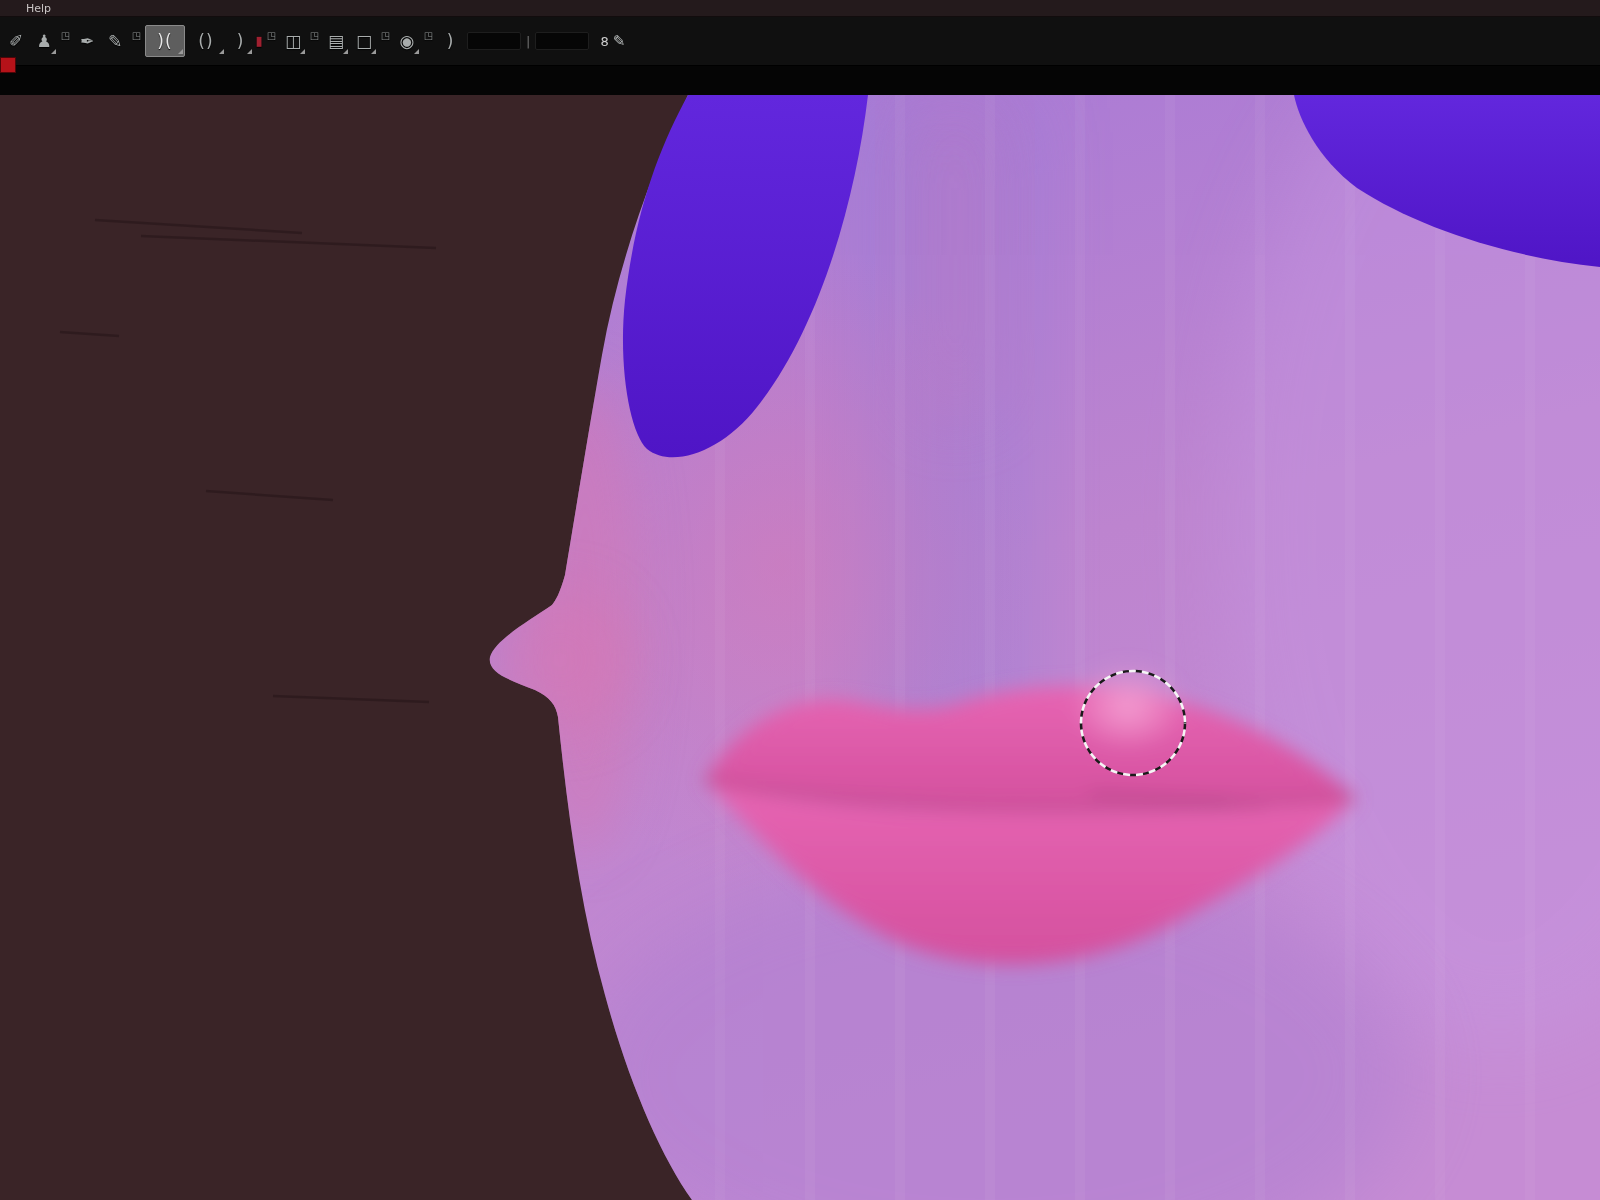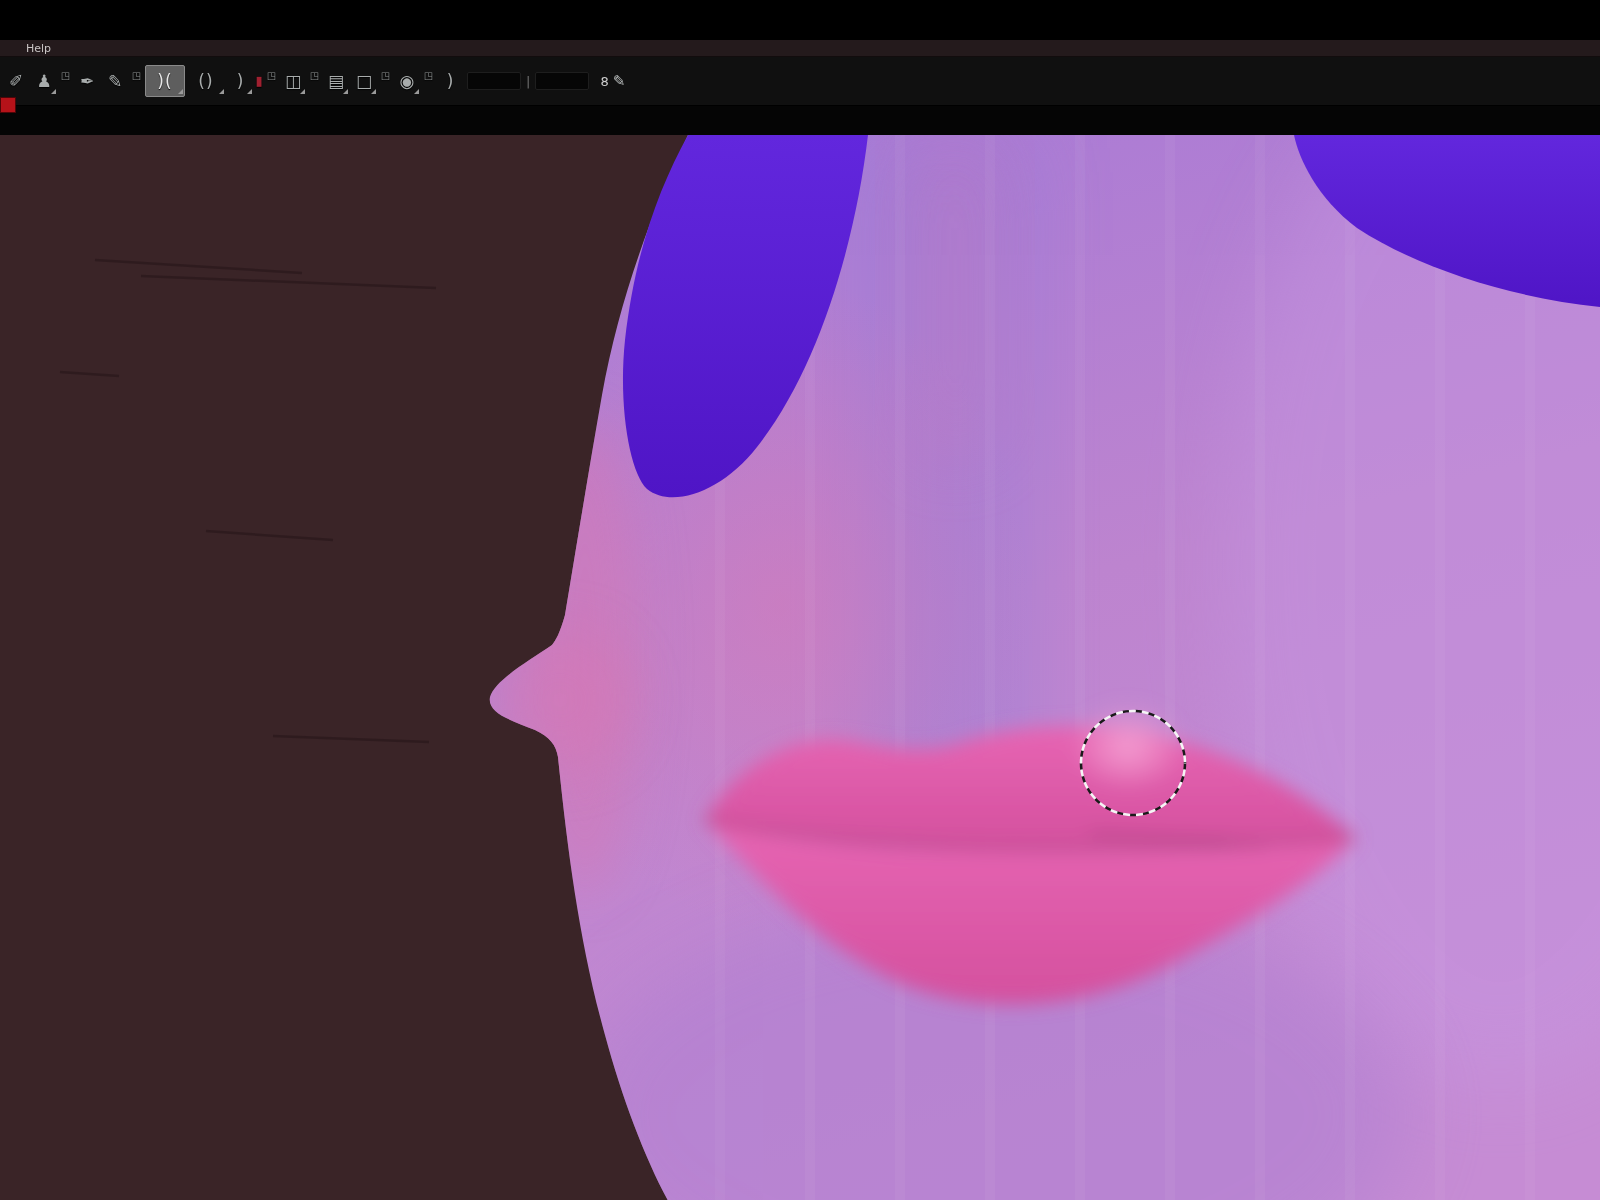--- a/index.html
+++ b/index.html
@@ -1,17 +1,17 @@
 <!DOCTYPE html>
 <html style="--menu-bg: #241a1c; --toolbar-bg: #101010; --canvas-bg: #3a2427; --face-top: #a87ad6; --face-mid: #bd84cf; --face-bottom: #c68cd4; --face-pink: #d678b4; --center-band: #8f7bd8; --right-light: #c696e2; --chin-shade: #a97bd0; --hair: #6227dd; --hair-dark: #4f15c6; --lip-top: #e765b3; --lip-bottom: #d4509e; --lip-highlight: #f49fd2; --mouth-line: #86305f; --cursor-dark: #1a1a1a; --cursor-light: #f5f5f5; --swatch-red: #b51219;"><head>
 <meta charset="utf-8">
 <style>
   html,body{margin:0;padding:0;background:#000;}
   body{width:1600px;height:1200px;overflow:hidden;font-family:"DejaVu Sans",sans-serif;}
-  .app{position:relative;width:1600px;height:1060px;margin-top:40px;}
+  .app{position:relative;width:1600px;height:1060px;}
 
   
   .menubar{
     height:16px;background:var(--menu-bg,#241a1c);
     display:flex;align-items:center;
     border-bottom:1px solid #120c0d;
   }
   .menu-item{
     color:#c9c4c4;font-size:11px;padding:0 10px;margin-left:16px;cursor:default;
   }

